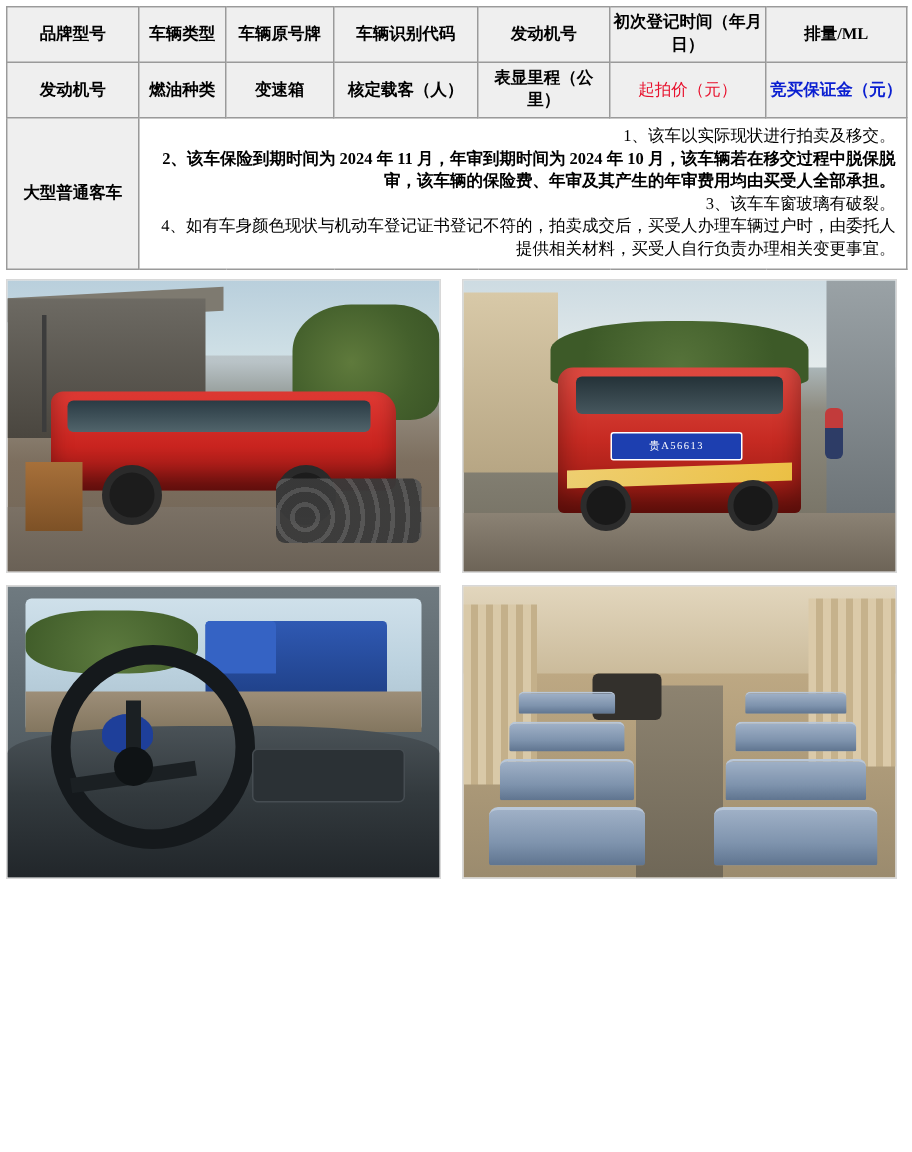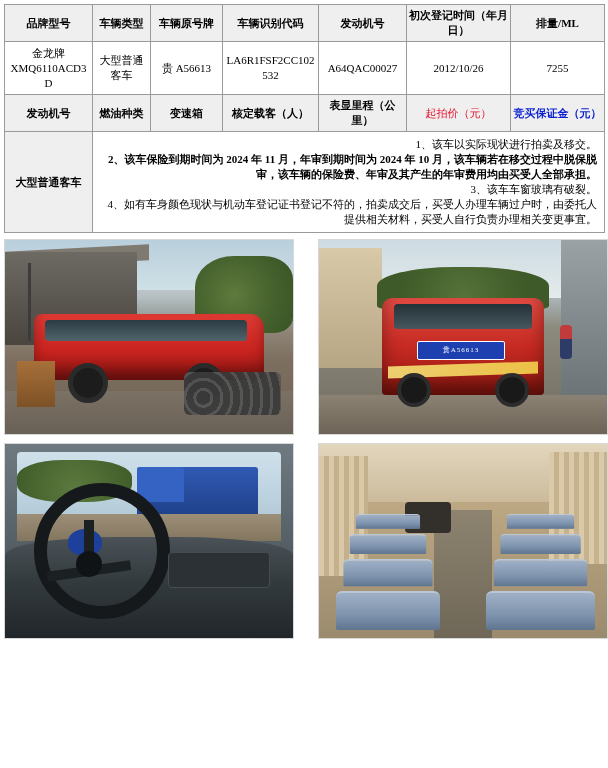--- a/index.html
+++ b/index.html
@@ -51,21 +51,21 @@
     padding: 5px 7px !important;
   }
   .notes p { margin: 0; text-indent: 0; text-align: right; }
   .b { font-weight: bold; }
   .photos {
     width: 600px;
     margin: 6px auto 0 auto;
     display: grid;
     grid-template-columns: 290px 290px;
     grid-template-rows: 196px 196px;
-    gap: 8px 24px;
+    gap: 8px 14px;
   }
   .photo {
     position: relative;
     overflow: hidden;
     border: 1px solid #d8d8d8;
     box-sizing: border-box;
   }
   
   .p1 { background: linear-gradient(#cfd8dc 0%, #b9c3c7 28%, #9aa2a0 38%, #8d8375 48%, #7d6f5f 62%, #6e6253 100%); }
   .p1 .sky { position:absolute; left:0; top:0; width:100%; height:26%;
@@ -195,29 +195,20 @@
       <tr>
         <td class="hdr">品牌型号</td>
         <td class="hdr">车辆类型</td>
         <td class="hdr">车辆原号牌</td>
         <td class="hdr">车辆识别代码</td>
         <td class="hdr">发动机号</td>
         <td class="hdr">初次登记时间（年月日）</td>
         <td class="hdr">排量/ML</td>
       </tr>
       <tr>
-        <td class="val">金龙牌XMQ6110ACD3D</td>
-        <td class="val">大型普通客车</td>
-        <td class="val">贵 A56613</td>
-        <td class="val">LA6R1FSF2CC102532</td>
-        <td class="val">A64QAC00027</td>
-        <td class="val">2012/10/26</td>
-        <td class="val">7255</td>
-      </tr>
-      <tr>
         <td class="hdr">发动机号</td>
         <td class="hdr">燃油种类</td>
         <td class="hdr">变速箱</td>
         <td class="hdr">核定载客（人）</td>
         <td class="hdr">表显里程（公里）</td>
         <td class="hdr redtxt">起拍价（元）</td>
         <td class="hdr bluetxt">竞买保证金（元）</td>
       </tr>
       <tr>
         <td class="hdr">大型普通客车</td>

